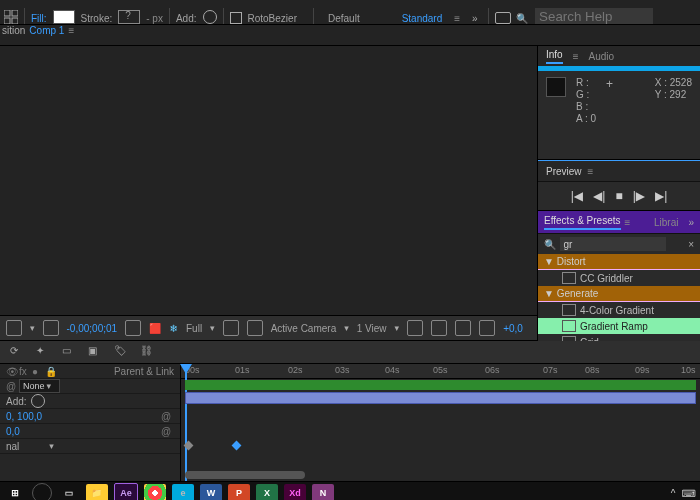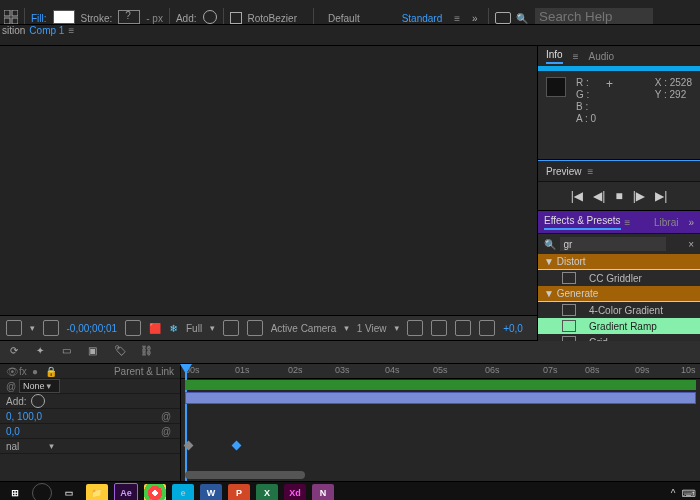--- a/index.html
+++ b/index.html
@@ -44,21 +44,21 @@
 .play-row{height:28px;display:flex;align-items:center;justify-content:center;gap:10px;color:#ccc}
 .play-btn{cursor:pointer;font-size:12px}
 .eff-hdr{height:22px;display:flex;align-items:center;padding:0 6px;background:#4c1d95;border-bottom:1px solid #111;gap:4px}
 .eff-title{color:#ddd;border-bottom:2px solid #3a9eff;padding-bottom:2px}
 .eff-lib{color:#888;margin-left:auto}
 .eff-search-row{height:20px;display:flex;align-items:center;padding:0 6px;gap:4px;background:#2a2a2a}
 .eff-search{background:#383838;border:none;color:#ccc;height:14px;width:100px;padding:0 3px;font-size:10px}
 .eff-x{color:#aaa;cursor:pointer;margin-left:auto}
 .eff-tree{font-size:10px}
 .eff-cat{padding:2px 6px;color:#ccc;background:#a16207;border-bottom:1px solid #f0abfc}
-.eff-item{padding:2px 6px 2px 24px;color:#bbb;cursor:pointer;display:flex;align-items:center;gap:13px}
+.eff-item{padding:2px 6px 2px 24px;color:#bbb;cursor:pointer;display:flex;align-items:center;gap:4px}
 .eff-item.sel{background:#86efac;color:#222}
 .fx-ico{width:12px;height:10px;border:1px solid #888;display:inline-block}
 .eff-item.sel .fx-ico{border-color:#555}
 .timeline{height:140px;background:#232323;border-top:1px solid #000;display:flex;flex-direction:column}
 .tl-icons{height:22px;background:#2f2f2f;display:flex;align-items:center;gap:10px;padding:0 10px;border-bottom:1px solid #000}
 .tl-ico{width:16px;height:14px;display:inline-block;color:#aaa}
 .tl-body{flex:1;display:flex}
 .tl-left{width:180px;background:#262626;border-right:1px solid #000;font-size:10px}
 .tl-row{height:14px;display:flex;align-items:center;padding:0 6px;border-bottom:1px solid #1a1a1a}
 .tl-row .sm-ico{width:10px;height:10px;margin-right:3px;color:#777}

